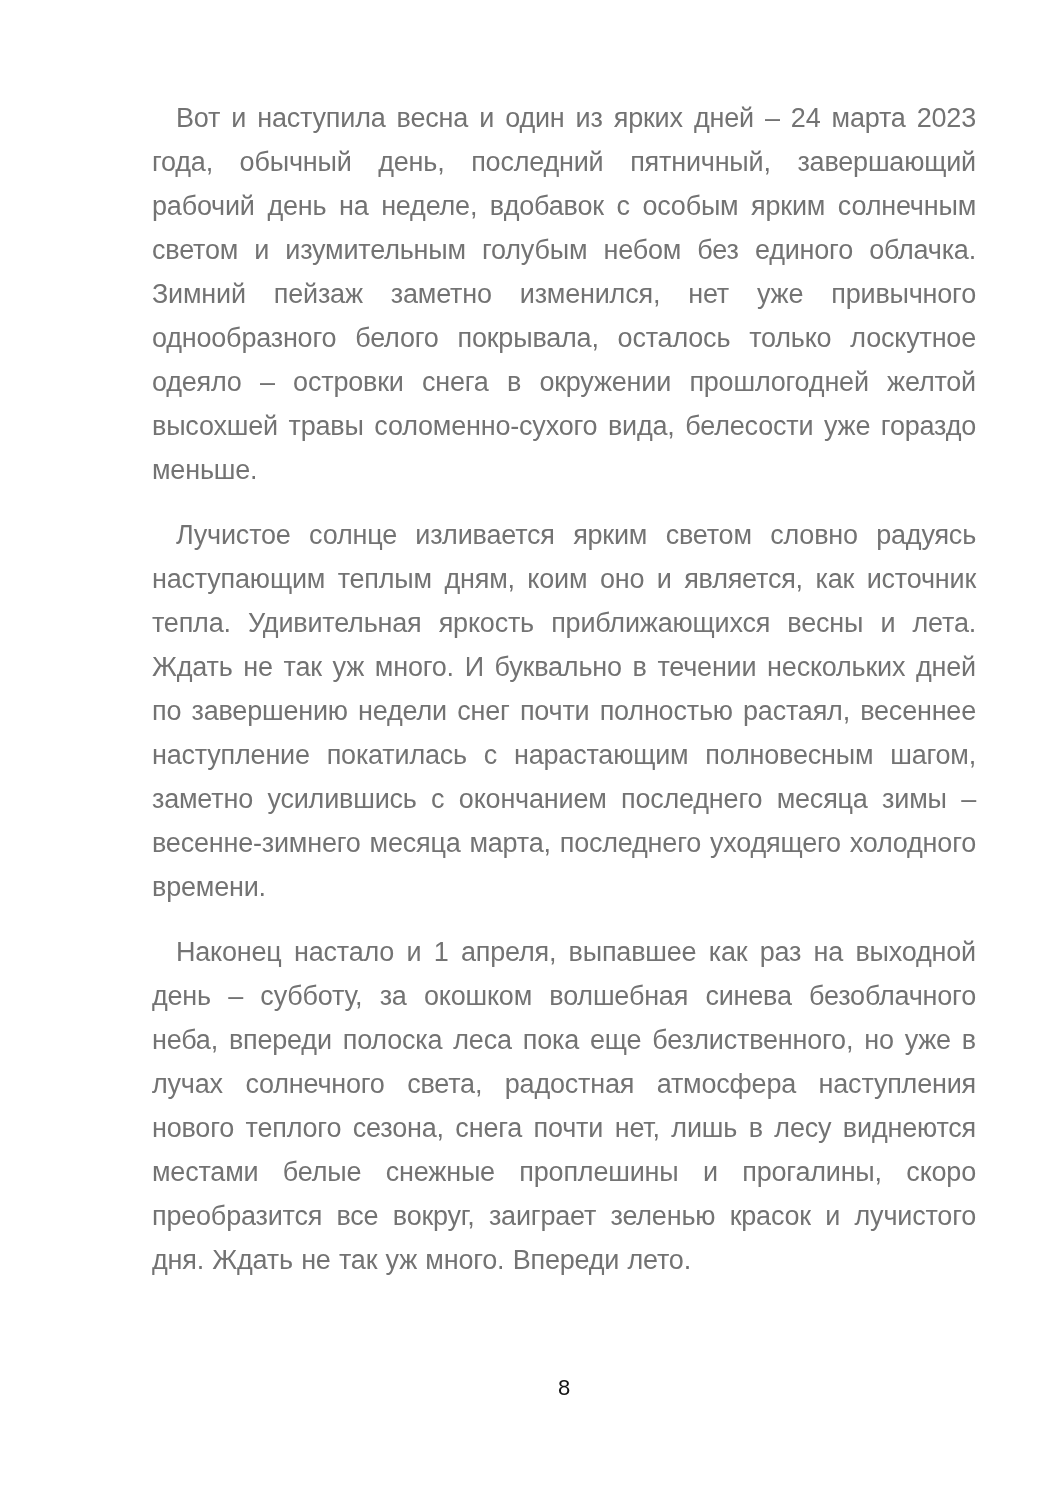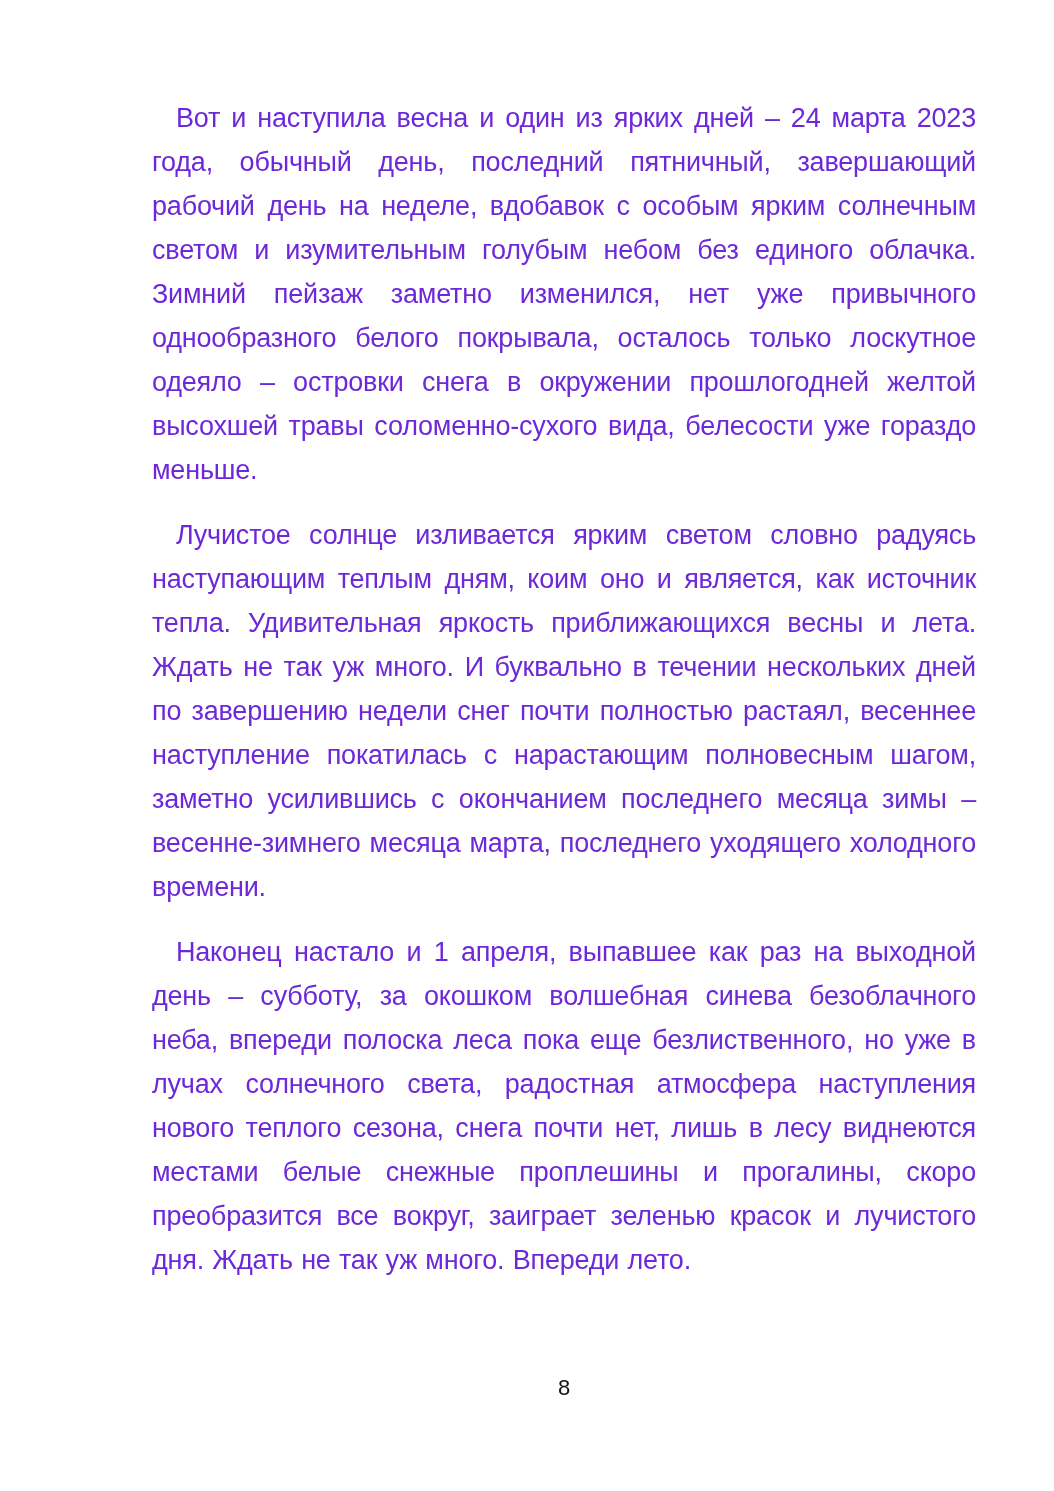--- a/index.html
+++ b/index.html
@@ -24,21 +24,21 @@
     width: 824px;
   }
   .text-block p {
     margin: 0 0 21px 0;
     font-size: 27px;
     line-height: 44px;
     text-align: justify;
     text-indent: 24px;
     letter-spacing: -0.2px;
     word-spacing: 1px;
-    color: #6d28d9;
+    color: #737373;
   }
   .page-number {
     position: absolute;
     left: 152px;
     width: 824px;
     top: 1375px;
     text-align: center;
     font-size: 22px;
     color: #141414;
   }

